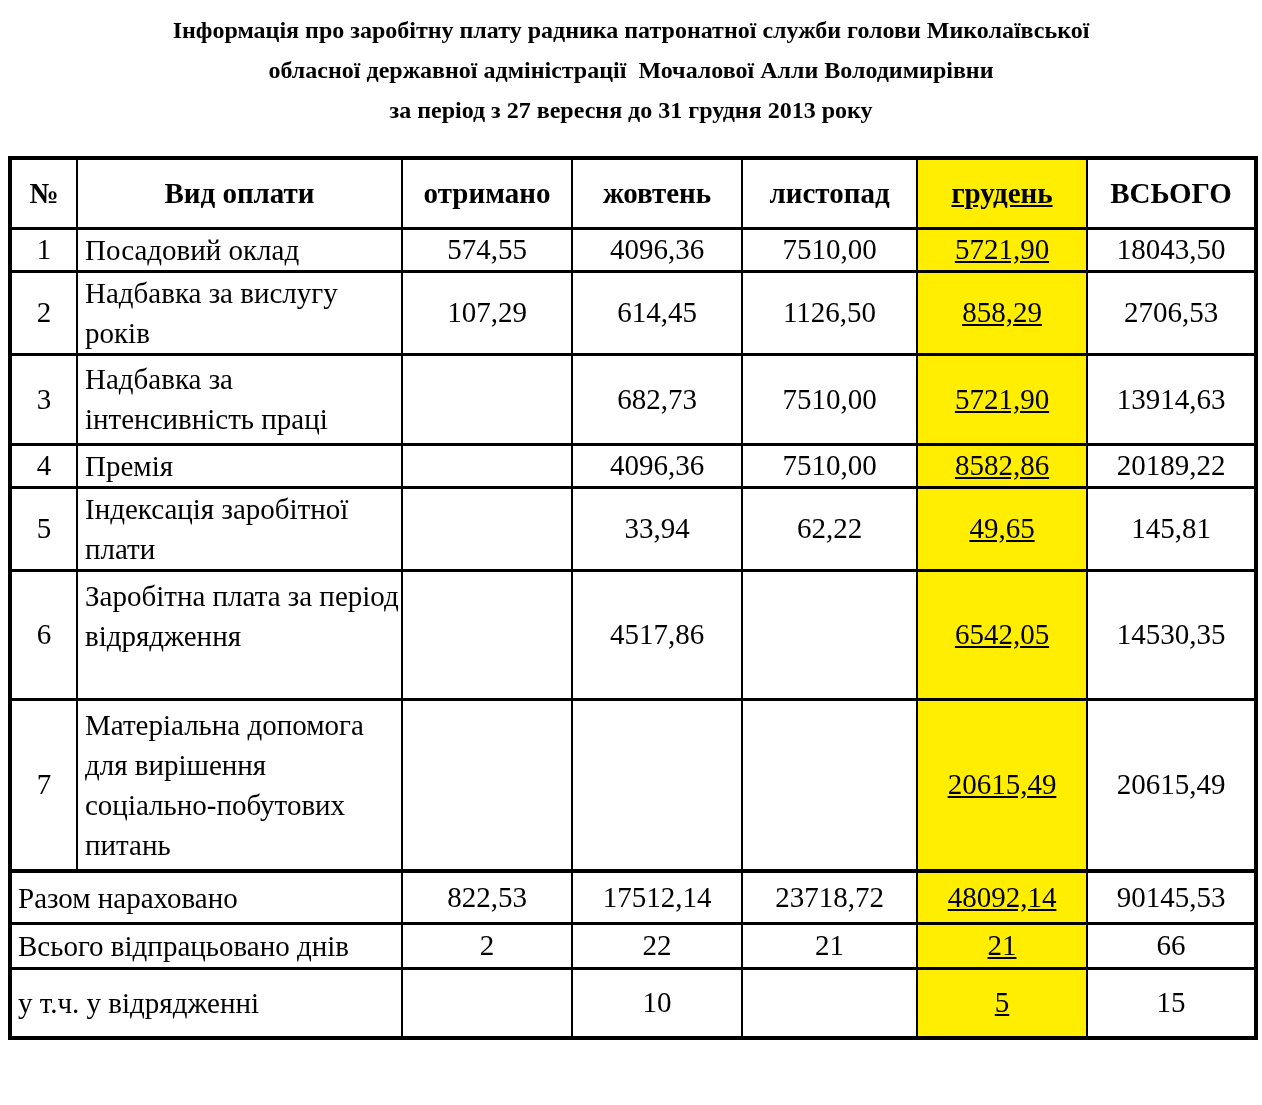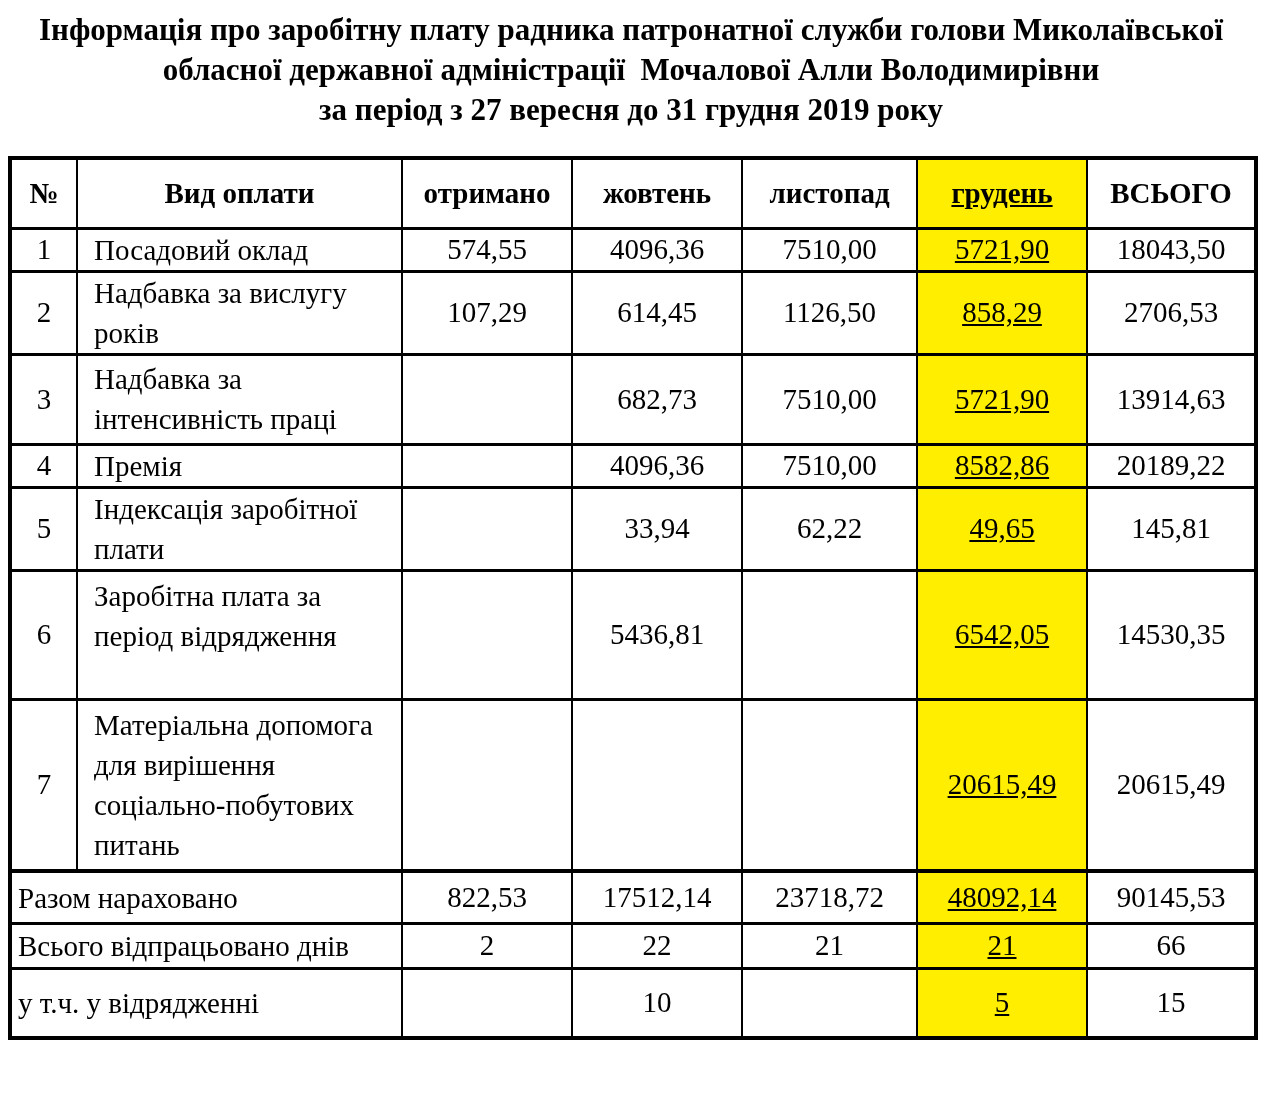--- a/index.html
+++ b/index.html
@@ -14,21 +14,21 @@
     width: 1262px; height: 1105px;
     overflow: hidden;
     background: #ffffff;
     color: #000;
     font-family: "Liberation Serif", "DejaVu Serif", serif;
   }
   .title-block {
     padding-top: 10px;
     text-align: center;
     font-weight: bold;
-    font-size: 31px;
+    font-size: 24px;
     line-height: 40px;
   }
   .title-line { white-space: pre; }
   table.salary {
     border-collapse: collapse;
     table-layout: fixed;
     width: 1246px;
     margin: 26px 8px 0 8px;
     border: 4px solid var(--border-black);
   }
@@ -37,41 +37,41 @@
     border-top-width: 3px;
     border-bottom-width: 3px;
     font-size: 29px;
     padding: 0;
     overflow: hidden;
     vertical-align: middle;
   }
   th { font-weight: bold; text-align: center; }
   tr.thick-top td, tr.thick-top th { border-top-width: 4px; }
   td.cell-num { text-align: center; }
-  td.cell-label { text-align: left; padding-left: 16px; line-height: 40px; }
+  td.cell-label { text-align: left; padding-left: 7px; line-height: 40px; }
   td.cell-label.v-top { vertical-align: top; padding-top: 4px; }
   td.cell-label.v-bottom { vertical-align: bottom; padding-bottom: 4px; padding-left: 6px; }
   .bold { font-weight: normal; }
   .dec { background: var(--highlight-yellow); text-decoration: underline; }
   tr.section-row td { background: var(--section-gray); }
   tr.section-row td.dec { background: var(--highlight-olive); }
   tr.section-row td.section-label {
     font-weight: bold;
     padding-left: 6px;
     text-align: left;
   }
   tr.last-row td { border-bottom-width: 4px; }
 </style>
 </head>
 <body>
 
 <div class="title-block">
   <div class="title-line">Інформація про заробітну плату радника патронатної служби голови Миколаївської</div>
   <div class="title-line">обласної державної адміністрації  Мочалової Алли Володимирівни</div>
-  <div class="title-line">за період з 27 вересня до 31 грудня 2019 року</div>
+  <div class="title-line">за період з 27 вересня до 31 грудня 2013 року</div>
 </div>
 
 <table class="salary">
   <colgroup>
     <col style="width:67px">
     <col style="width:325px">
     <col style="width:170px">
     <col style="width:170px">
     <col style="width:175px">
     <col style="width:170px">
@@ -137,21 +137,21 @@
     <td class="cell-num">33,94</td>
     <td class="cell-num">62,22</td>
     <td class="cell-num dec">49,65</td>
     <td class="cell-num">145,81</td>
   </tr>
 
   <tr style="height:129px">
     <td class="cell-num">6</td>
     <td class="cell-label v-top">Заробітна плата за період відрядження</td>
     <td class="cell-num"></td>
-    <td class="cell-num">5436,81</td>
+    <td class="cell-num">4517,86</td>
     <td class="cell-num"></td>
     <td class="cell-num dec">6542,05</td>
     <td class="cell-num">14530,35</td>
   </tr>
 
   <tr style="height:172px">
     <td class="cell-num">7</td>
     <td class="cell-label">Матеріальна допомога для вирішення соціально-побутових питань</td>
     <td class="cell-num"></td>
     <td class="cell-num"></td>

